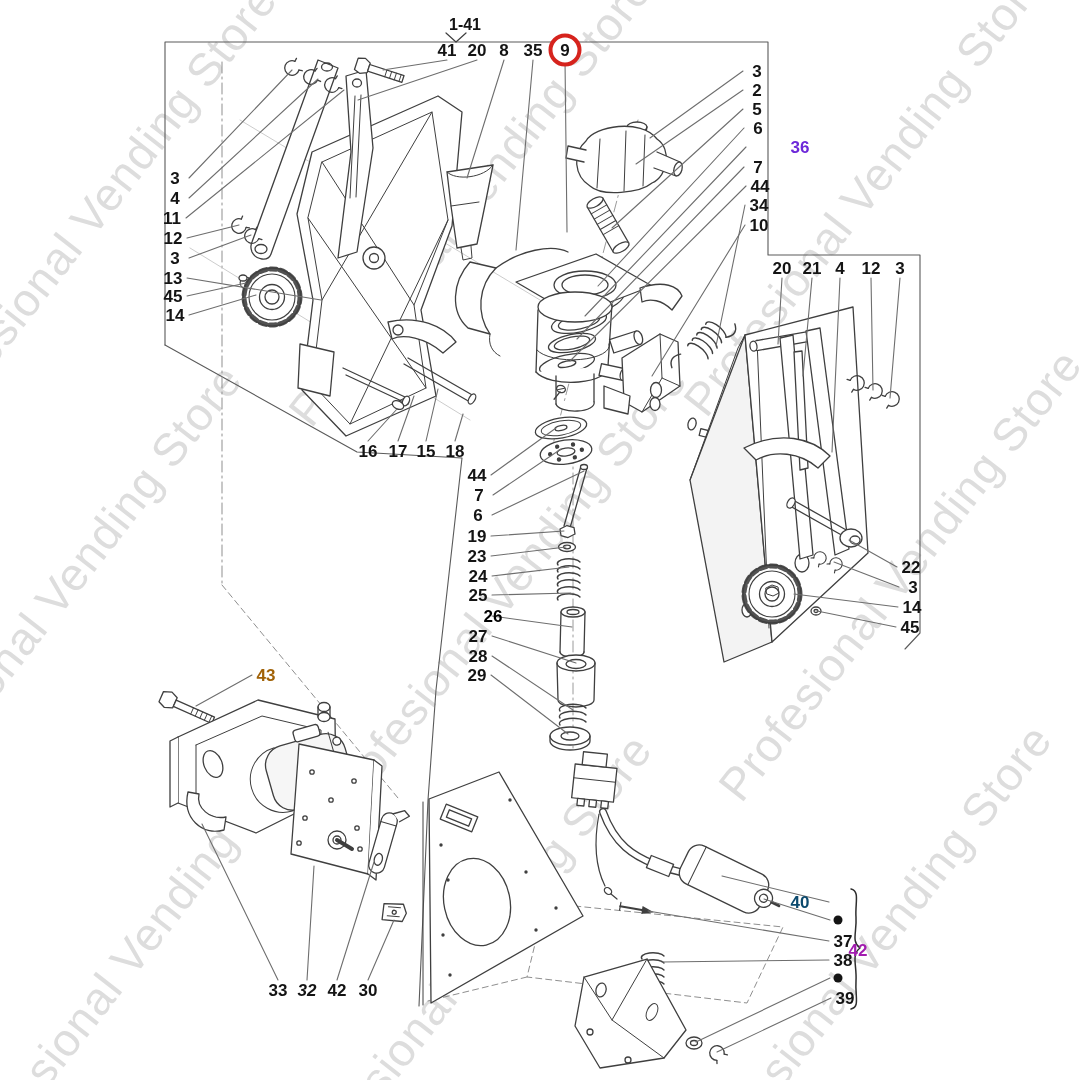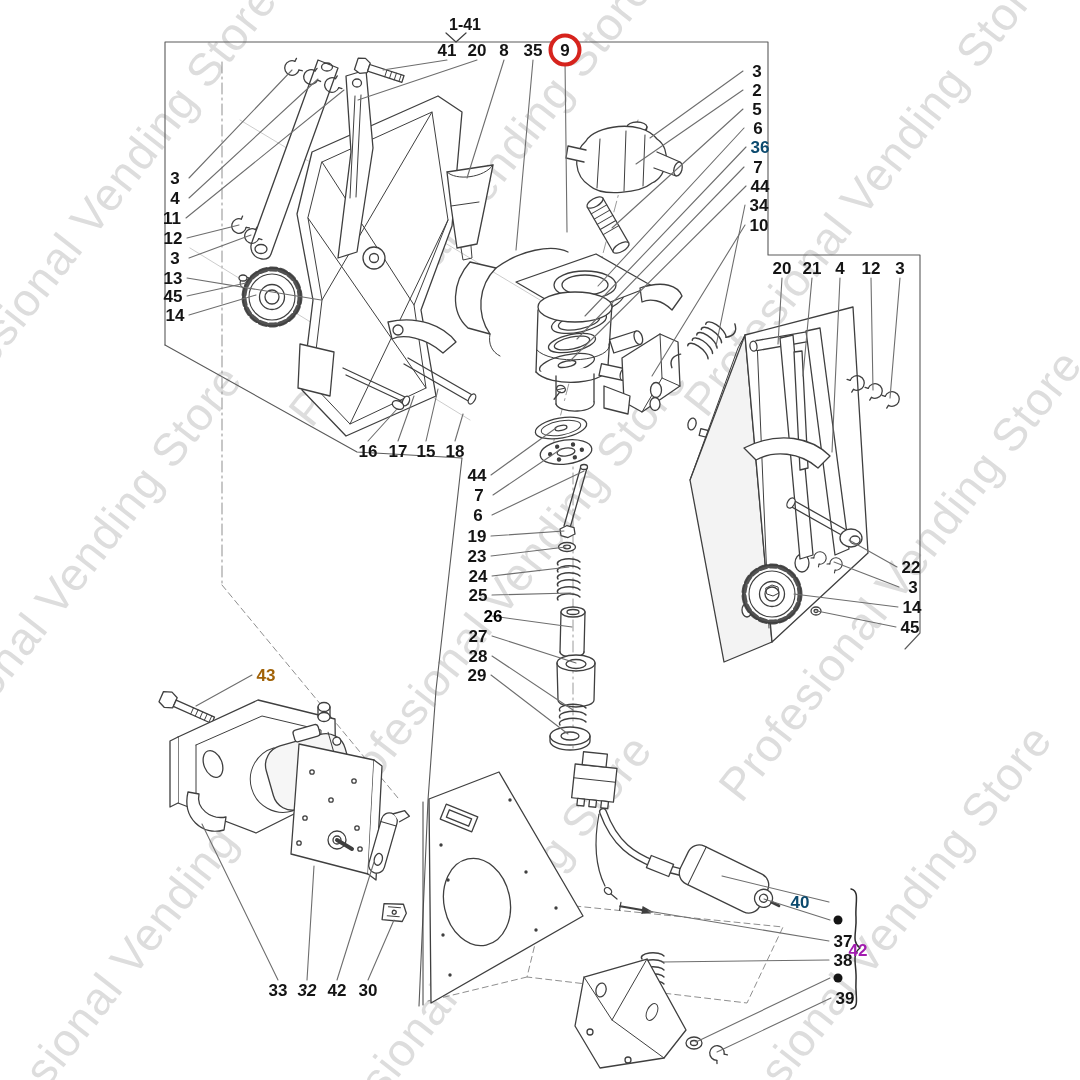--- a/index.html
+++ b/index.html
@@ -426,21 +426,21 @@
   <div id="callout-layer">
       <div class="callout" style="left: 447px; top: 50px; color: rgb(20, 20, 20);">41</div>
       <div class="callout" style="left: 477px; top: 50px; color: rgb(20, 20, 20);">20</div>
       <div class="callout" style="left: 504px; top: 50px; color: rgb(20, 20, 20);">8</div>
       <div class="callout" style="left: 533px; top: 50px; color: rgb(20, 20, 20);">35</div>
       <div class="callout circled" style="border-color: rgb(214, 35, 29); left: 565px; top: 50px; color: rgb(20, 20, 20);">9</div>
       <div class="callout" style="left: 757px; top: 71px; color: rgb(20, 20, 20);">3</div>
       <div class="callout" style="left: 757px; top: 90px; color: rgb(20, 20, 20);">2</div>
       <div class="callout" style="left: 757px; top: 109px; color: rgb(20, 20, 20);">5</div>
       <div class="callout" style="left: 758px; top: 128px; color: rgb(20, 20, 20);">6</div>
-      <div class="callout" style="left: 760px; top: 147px; color: #0c4a6e;">36</div>
+      <div class="callout" style="left: 800px; top: 147px; color: #6d28d9;">36</div>
       <div class="callout" style="left: 758px; top: 167px; color: rgb(20, 20, 20);">7</div>
       <div class="callout" style="left: 760px; top: 186px; color: rgb(20, 20, 20);">44</div>
       <div class="callout" style="left: 759px; top: 205px; color: rgb(20, 20, 20);">34</div>
       <div class="callout" style="left: 759px; top: 225px; color: rgb(20, 20, 20);">10</div>
       <div class="callout" style="left: 782px; top: 268px; color: rgb(20, 20, 20);">20</div>
       <div class="callout" style="left: 812px; top: 268px; color: rgb(20, 20, 20);">21</div>
       <div class="callout" style="left: 840px; top: 268px; color: rgb(20, 20, 20);">4</div>
       <div class="callout" style="left: 871px; top: 268px; color: rgb(20, 20, 20);">12</div>
       <div class="callout" style="left: 900px; top: 268px; color: rgb(20, 20, 20);">3</div>
       <div class="callout" style="left: 175px; top: 178px; color: rgb(20, 20, 20);">3</div>

